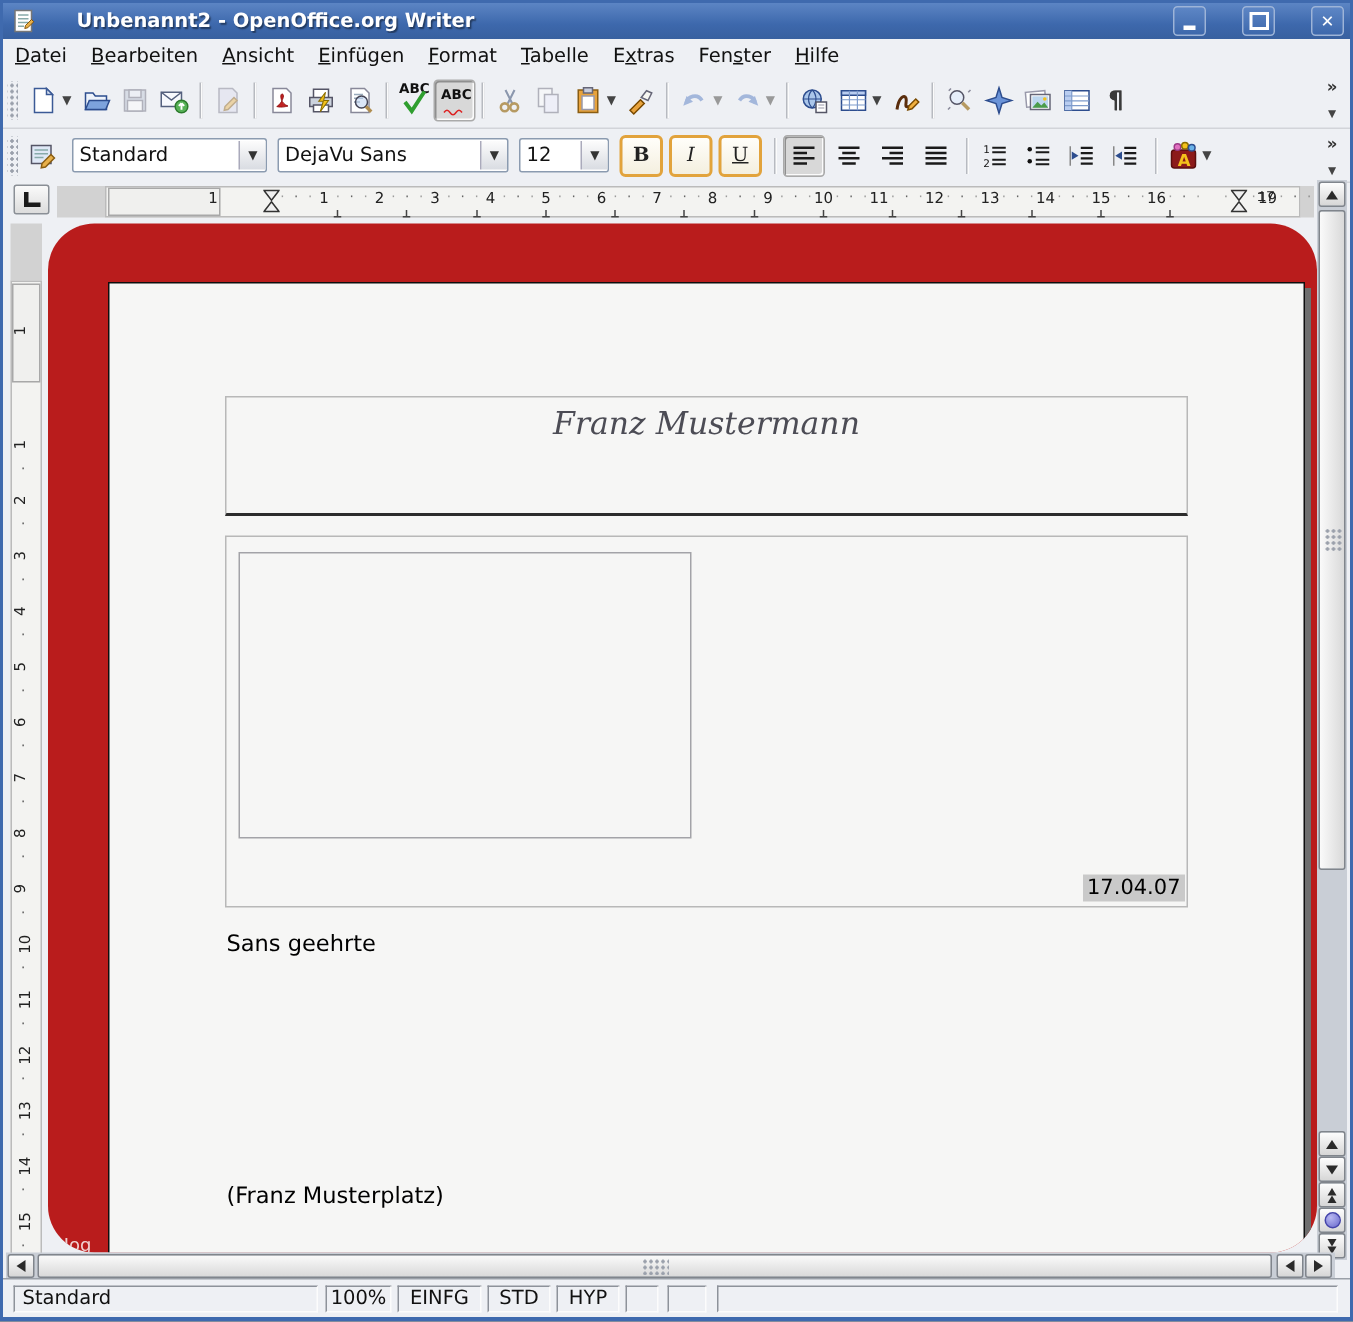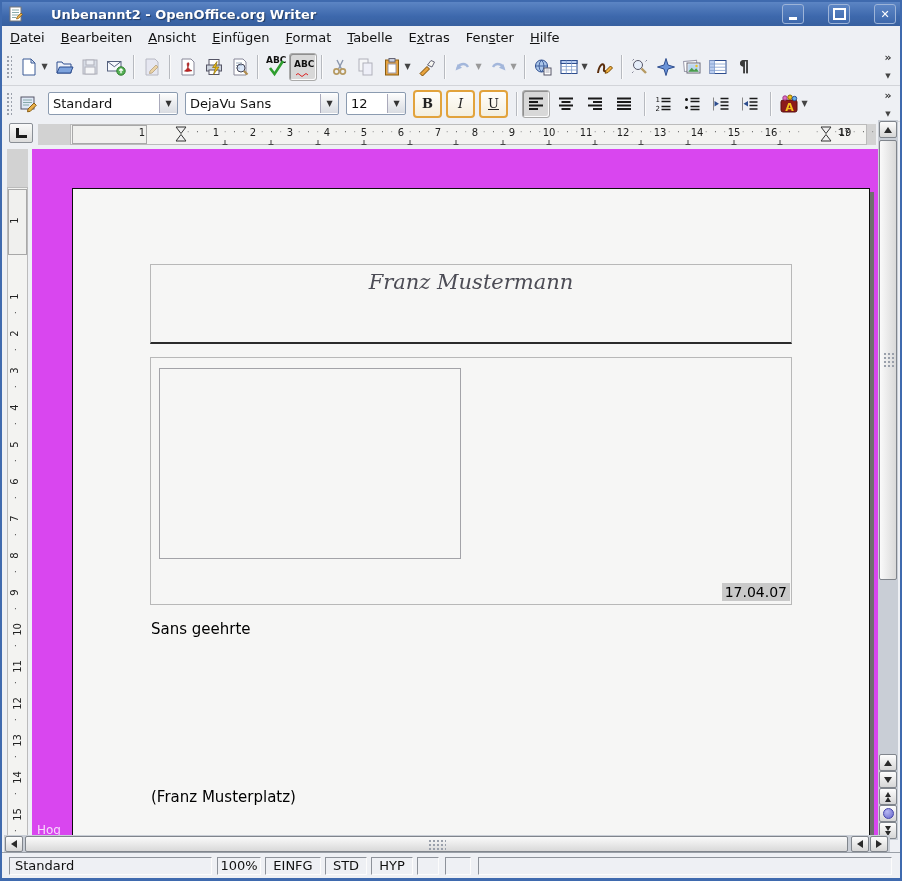--- a/index.html
+++ b/index.html
@@ -69,21 +69,21 @@
   .indent{position:absolute;top:2px;width:11px;height:16px;transform:translateX(-50%);}
 
   #vruler{position:absolute;left:0;top:147px;width:30px;bottom:43px;background:#eef0f4;}
   .vrtrack{position:absolute;left:5px;top:0;width:21px;bottom:0;background:#d2d2d2;}
   .vrwhite{position:absolute;left:0;top:38px;width:21px;height:660px;background:#f3f3f1;border:1px solid #bbb;box-sizing:border-box;}
   .vmarginbox{position:absolute;left:1px;top:40px;width:17px;height:64px;border:1px solid #a8a8a8;background:#f0f0ee;}
   .vtick{position:absolute;left:4px;font-size:10px;color:#222;transform:rotate(-90deg);}
   .vdot{position:absolute;left:7px;font-size:9px;color:#555;}
 
   
-  #canvas{position:absolute;left:30px;top:147px;right:22px;bottom:43px;background:#d946ef;overflow:hidden;}
+  #canvas{position:absolute;left:30px;top:147px;right:22px;bottom:43px;background:#b91c1c;overflow:hidden;border-radius:31px;}
   #page{position:absolute;left:40px;top:39px;width:796px;height:860px;background:#f6f6f5;
     border:1px solid #0e0e0e;box-shadow:4px 4px 0 #6e6e6e;}
   .addrbox{position:absolute;left:77px;top:75px;width:640px;height:77px;border:1px solid #b8b8b8;
     border-bottom:2px solid #2c2c2c;text-align:center;font-family:"DejaVu Serif",serif;font-style:italic;color:#4c4c55;}
   .addrbox .bigname{font-size:21px;margin-top:5px;}
   .addrbox .addr{font-size:13.5px;margin-top:3px;color:#50505a;}
   .squiggle{text-decoration:underline wavy #cc2222 1px;text-underline-offset:2px;}
   .bodybox{position:absolute;left:77px;top:168px;width:640px;height:246px;border:1px solid #b8b8b8;}
   .imgframe{position:absolute;left:8px;top:10px;width:300px;height:189px;border:1px solid #a3a3a8;background:#f6f6f5;}
   .datefield{position:absolute;right:1px;bottom:3px;background:#c9c9c9;font-size:14px;color:#000;padding:1px 3px;}

